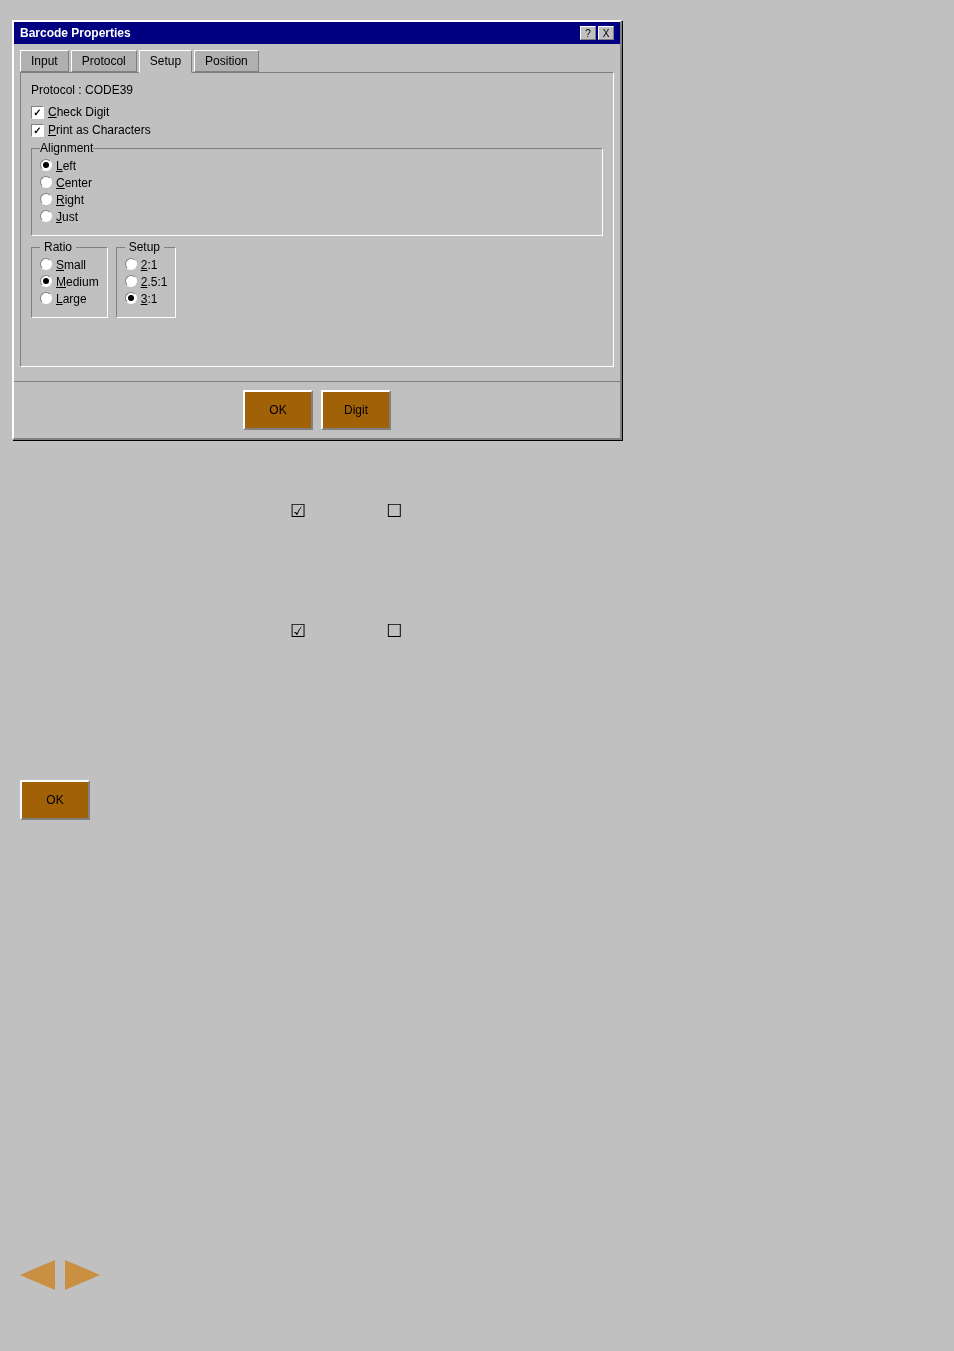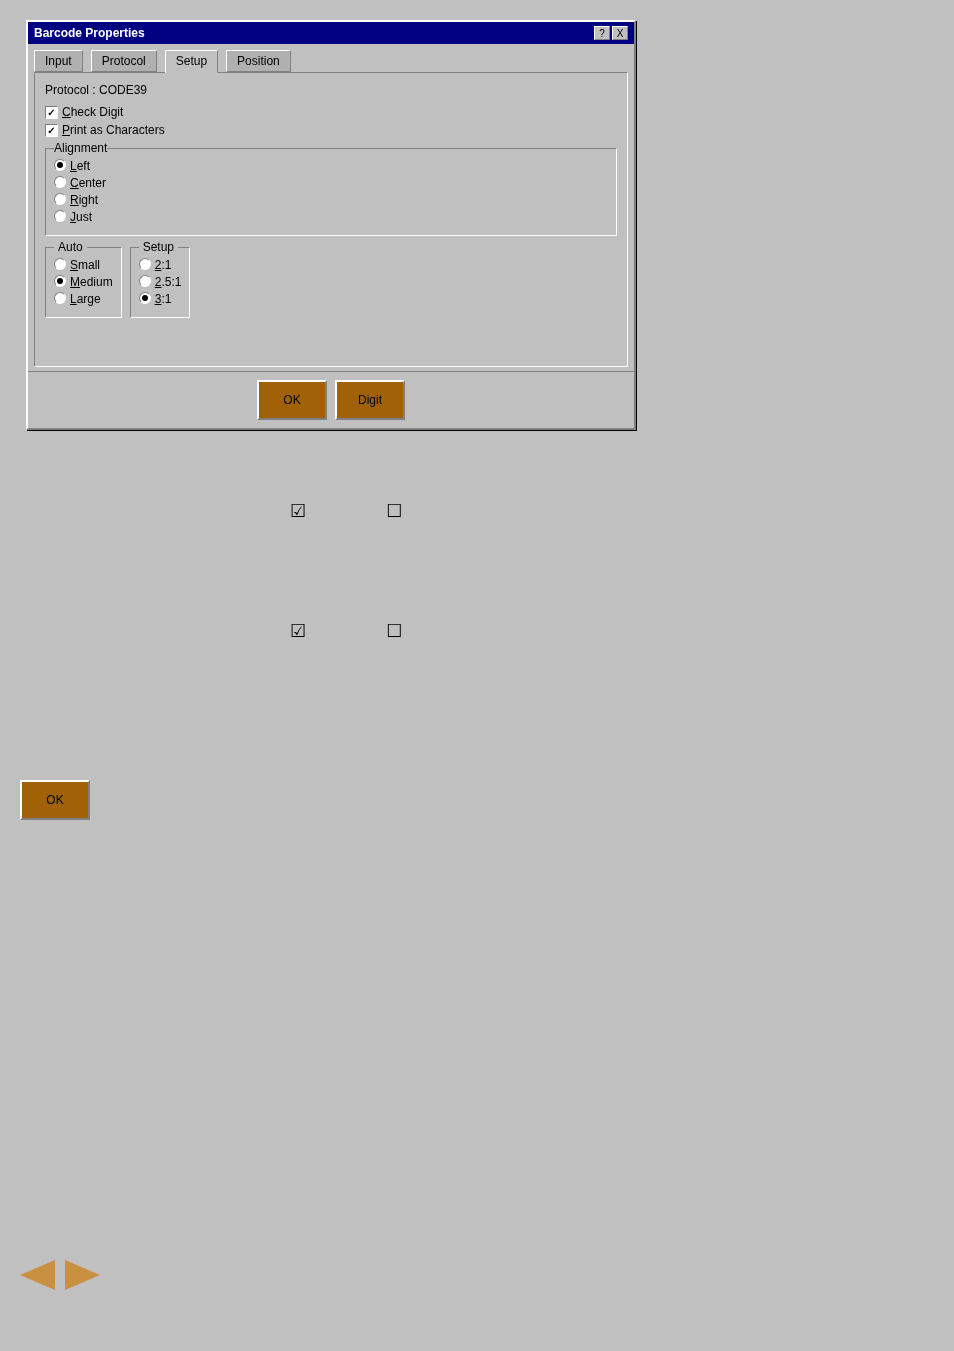--- a/index.html
+++ b/index.html
@@ -9,21 +9,21 @@
       font-size: 12px;
       width: 954px;
       min-height: 1351px;
       position: relative;
     }
 
     
     .dialog {
       position: absolute;
       top: 20px;
-      left: 26px;
+      left: 12px;
       width: 610px;
       background: #c0c0c0;
       border: 2px solid;
       border-color: #ffffff #808080 #808080 #ffffff;
       box-shadow: 1px 1px 0 #000;
     }
 
     .title-bar {
       background: #000080;
       color: #ffffff;
@@ -56,21 +56,21 @@
       align-items: center;
       justify-content: center;
       cursor: pointer;
       font-family: Arial, sans-serif;
     }
 
     
     .tabs {
       display: flex;
       padding: 6px 2px 0 6px;
-      gap: 8px;
+      gap: 2px;
     }
 
     .tab {
       padding: 3px 10px;
       background: #c0c0c0;
       border: 1px solid;
       border-color: #ffffff #808080 #808080 #ffffff;
       cursor: pointer;
       font-size: 12px;
       position: relative;
@@ -85,21 +85,21 @@
     }
 
     .tab:not(.active) {
       background: #b0b0b0;
     }
 
     
     .dialog-content {
       border: 1px solid;
       border-color: #808080 #ffffff #ffffff #808080;
-      margin: 0 6px 4px 6px;
+      margin: 0 6px 14px 6px;
       padding: 10px;
       background: #c0c0c0;
     }
 
     .protocol-label {
       margin-bottom: 8px;
     }
 
     
     .fieldset-group {
@@ -352,21 +352,21 @@
             <div class="win-radio"></div>
             <span><span class="underline">J</span>ust</span>
           </div>
         </fieldset>
       </div>
     </div>
 
     <div class="bottom-groups">
 
       <fieldset class="width-group fieldset-group">
-        <legend>Auto</legend>
+        <legend>Ratio</legend>
         <div class="radio-row">
           <div class="win-radio"></div>
           <span><span class="underline">S</span>mall</span>
         </div>
         <div class="radio-row">
           <div class="win-radio selected"></div>
           <span><span class="underline">M</span>edium</span>
         </div>
         <div class="radio-row">
           <div class="win-radio"></div>

